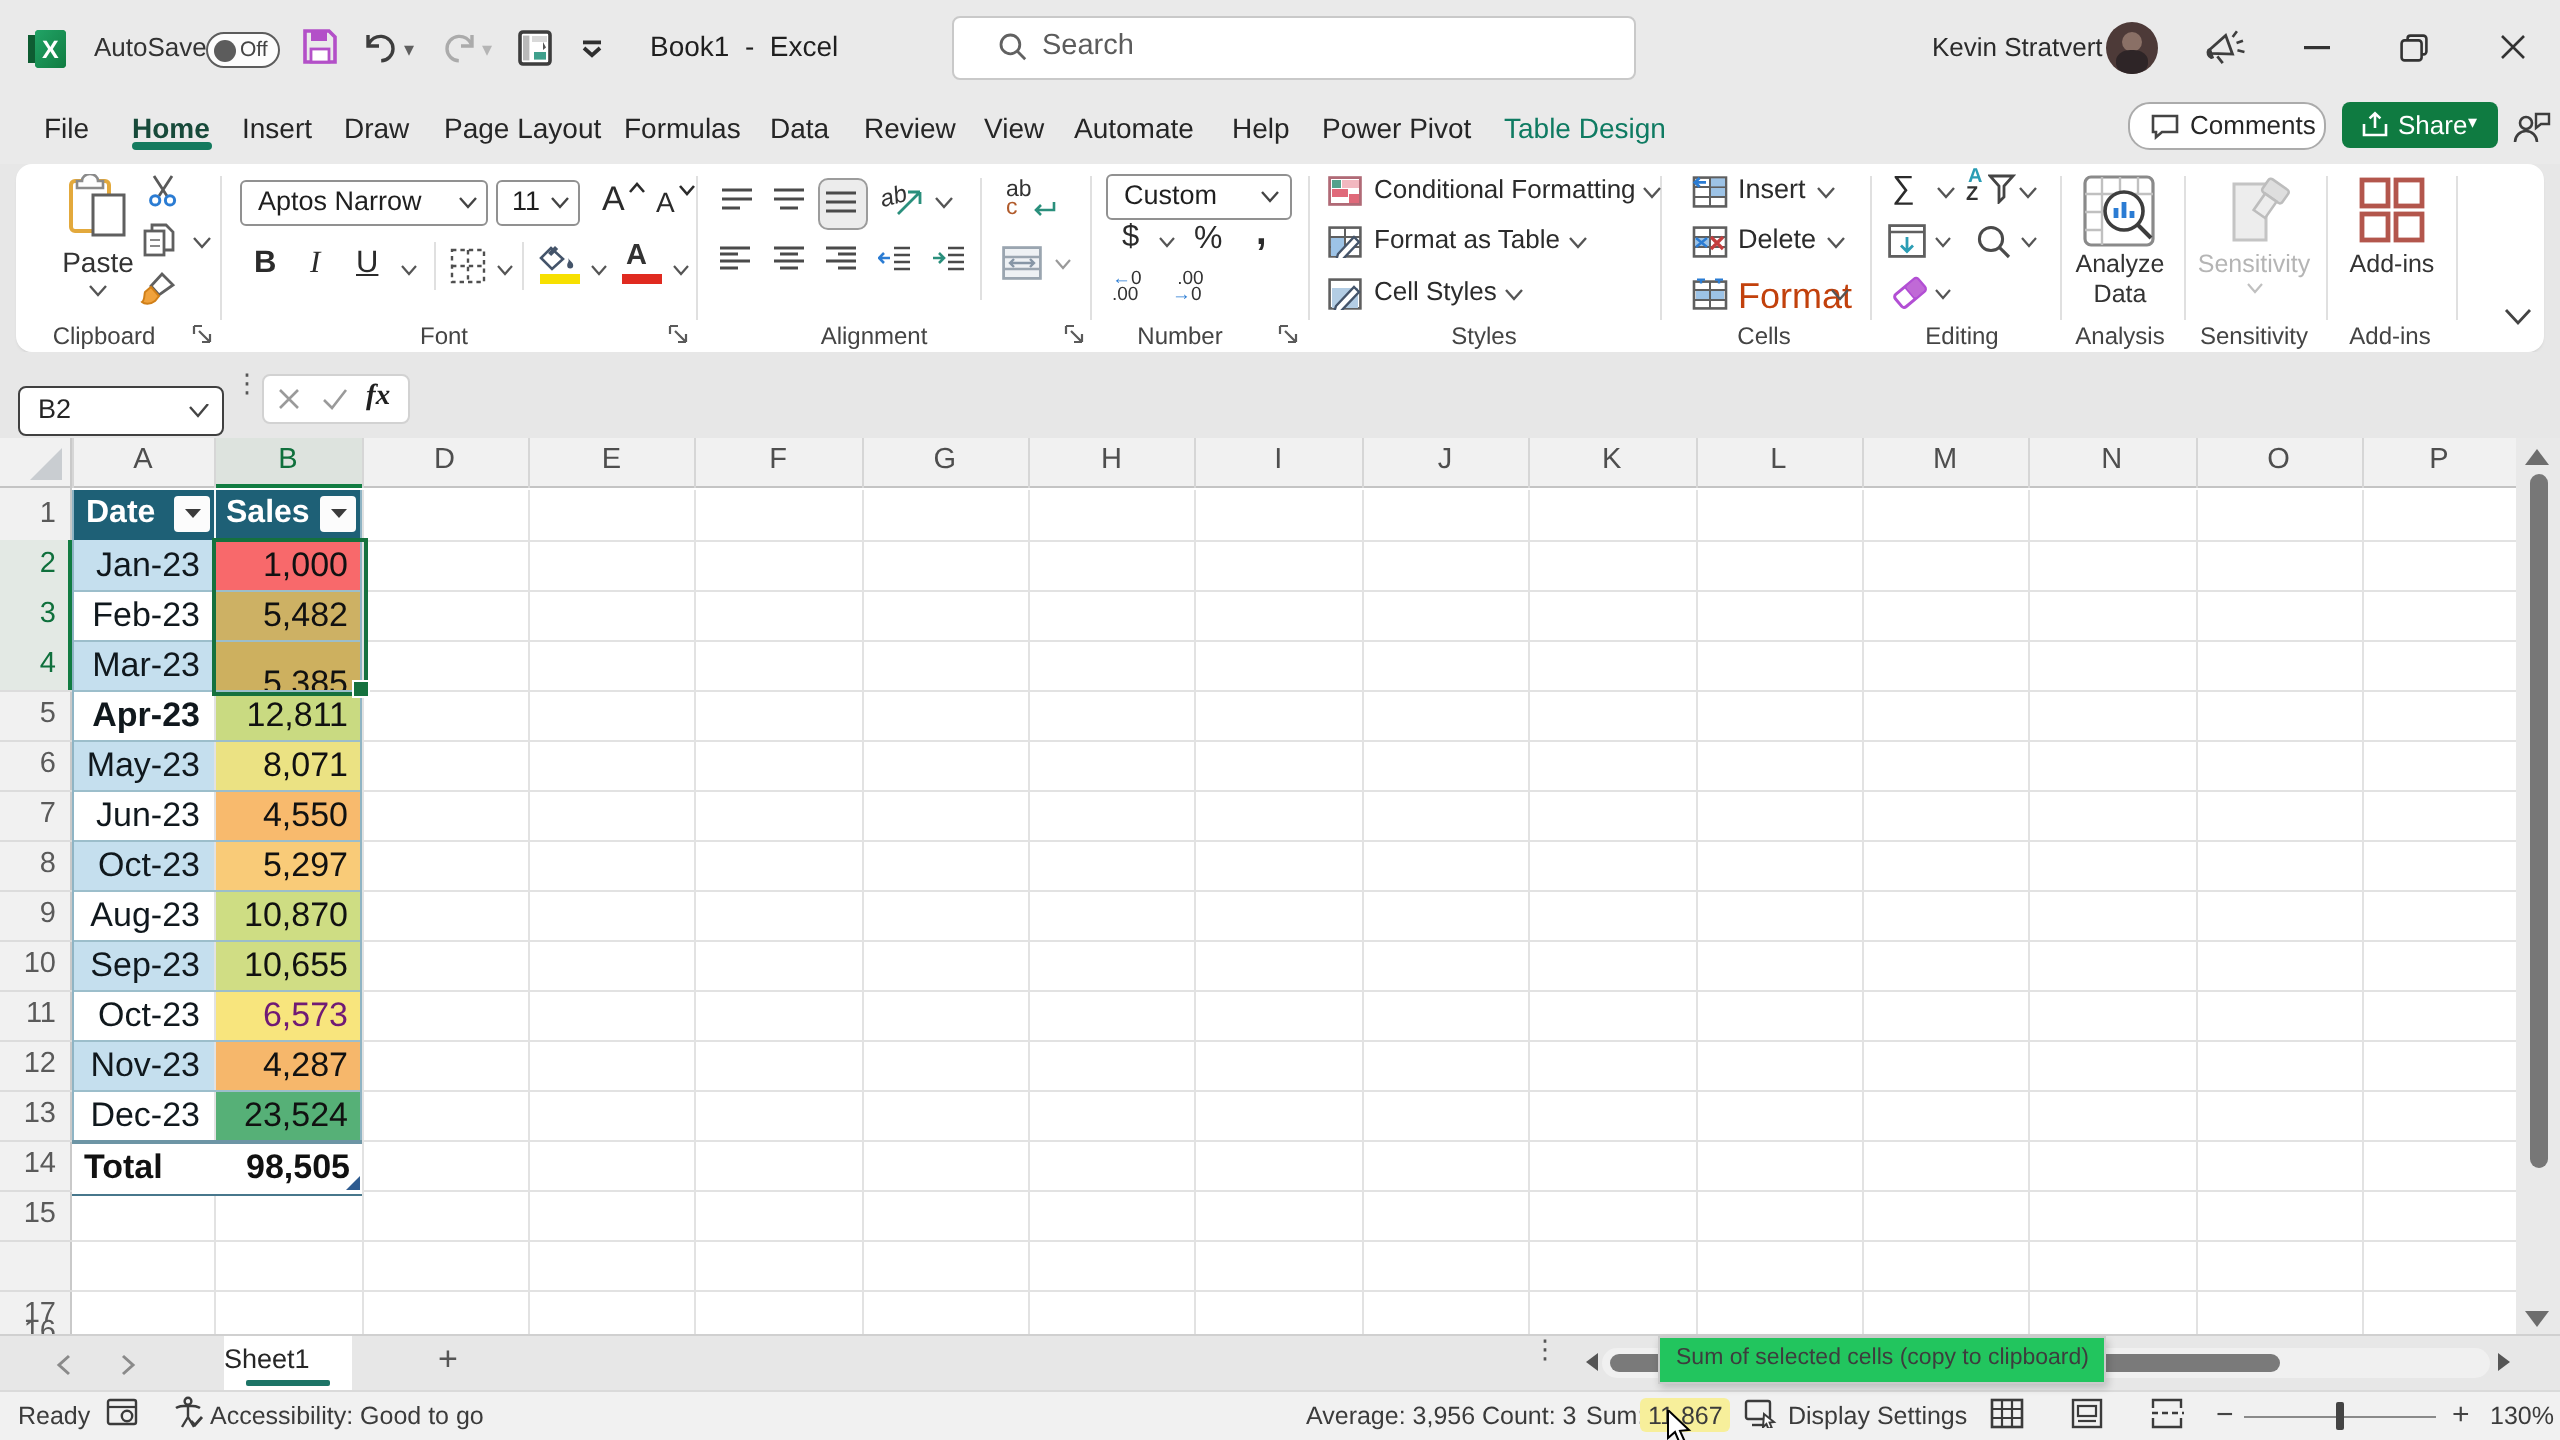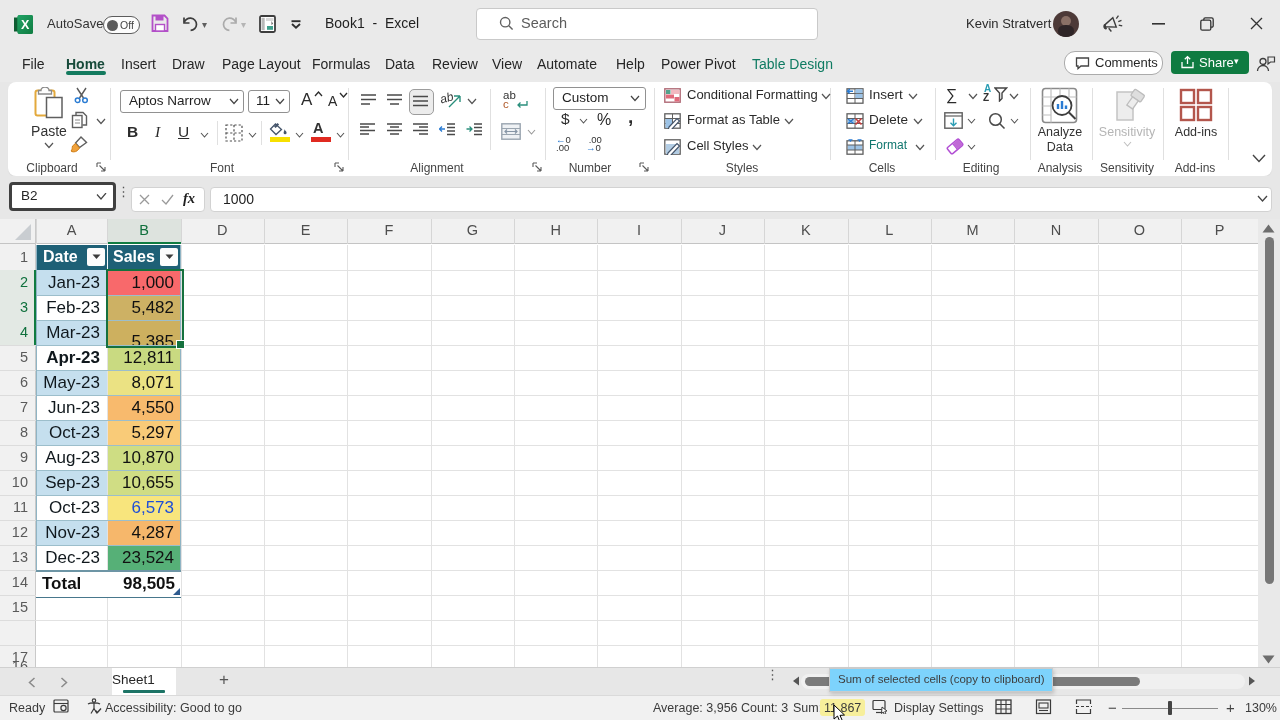--- a/index.html
+++ b/index.html
@@ -364,21 +364,21 @@
   <div class="abs" style="left:861px;top:30px;font-size:13.5px;color:#2b2b2b;">Delete</div>
   <svg class="abs" style="left:905px;top:36px" width="10" height="7" viewBox="0 0 10 7">
         <path d="M1 1 l4 4.5 4-4.5" fill="none" stroke="#555" stroke-width="1.2"></path>
       </svg>
   <svg class="abs" style="left:838px;top:57px" width="18" height="16" viewBox="0 0 18 16">
     <rect x="1" y="1.8" width="16" height="13.4" fill="#fff" stroke="#5f5f5f" stroke-width="1.3"></rect>
     <rect x="2" y="6" width="14" height="5" fill="#9dc3e6"></rect>
     <path d="M1 6 h16 M1 11 h16 M9 1.8 v13.4" stroke="#5f5f5f" stroke-width="1"></path>
     <path d="M2.5 0.8 h4 m-2 0 v2 M11.5 0.8 h4 m-2 0 v2" stroke="#2b7cd3" stroke-width="1.2"></path>
   </svg>
-  <div class="abs" style="left:861px;top:56px;font-size:12px;color:#0f766e;">Format</div>
+  <div class="abs" style="left:861px;top:56px;font-size:18px;color:#c2410c;">Format</div>
   <svg class="abs" style="left:907px;top:62px" width="10" height="7" viewBox="0 0 10 7">
         <path d="M1 1 l4 4.5 4-4.5" fill="none" stroke="#555" stroke-width="1.2"></path>
       </svg>
 
   <div class="abs" style="left:938px;top:4px;font-size:16px;color:#2b2b2b;">∑</div>
   <svg class="abs" style="left:960px;top:11px" width="10" height="7" viewBox="0 0 10 7">
         <path d="M1 1 l4 4.5 4-4.5" fill="none" stroke="#555" stroke-width="1.2"></path>
       </svg>
   <div class="abs" style="left:976px;top:2px;font-size:10px;font-weight:700;color:#2b9db4;line-height:9px;">A</div>
   <div class="abs" style="left:975px;top:11px;font-size:10px;font-weight:700;color:#333;line-height:9px;">Z</div>
@@ -442,41 +442,35 @@
     <rect x="19" y="19" width="13" height="13" fill="none" stroke="#b3564c" stroke-width="2.4"></rect>
   </svg>
   <div class="abs" style="left:1158px;top:43px;width:60px;text-align:center;font-size:12.5px;color:#333;">Add-ins</div>
 
   <svg class="abs" style="left:1244px;top:72px" width="14" height="9" viewBox="0 0 14 9">
         <path d="M1 1 l6 6.5 6-6.5" fill="none" stroke="#444" stroke-width="1.4"></path>
       </svg>
 </div>
 
 <div class="abs" id="fbar" style="left:0;top:176px;width:1280px;height:43px;background:#e7e7e7;">
-  <div class="abs" style="left:9px;top:6px;width:101px;height:23px;background:#fff;border:3px solid #404040;border-radius:4px;">
+  <div class="abs" style="left:9px;top:17px;width:101px;height:23px;background:#fff;border:1px solid #404040;border-radius:4px;">
     <div class="abs" style="left:9px;top:3px;font-size:13.5px;color:#262626;">B2</div>
     <svg class="abs" style="left:84px;top:8px" width="11" height="8" viewBox="0 0 11 8">
           <path d="M1 1.5 l4 4.5 5-6" fill="none" stroke="#444" stroke-width="1.2"></path>
         </svg>
   </div>
   <div class="abs" style="left:117px;top:13px;color:#555;font-size:13px;letter-spacing:0;line-height:6px;">⋮</div>
   <div class="abs" style="left:131px;top:11px;width:72px;height:23px;background:#fff;border:1px solid #d2d2d2;border-radius:4px;">
     <svg class="abs" style="left:7px;top:6px" width="11" height="11" viewBox="0 0 11 11">
           <path d="M1 1 L10 10 M10 1 L1 10" stroke="#9a9a9a" stroke-width="1.3"></path>
         </svg>
     <svg class="abs" style="left:29px;top:6px" width="13" height="11" viewBox="0 0 13 11">
           <path d="M1 6 l4 4 L12 1" fill="none" stroke="#9a9a9a" stroke-width="1.3"></path>
         </svg>
     <div class="abs" style="left:51px;top:2px;font-size:14.5px;font-style:italic;font-family:'Liberation Serif',serif;color:#1f1f1f;font-weight:600;">fx</div>
-  </div>
-  <div class="abs" style="left:210px;top:11px;width:1060px;height:23px;background:#fff;border:1px solid #d2d2d2;border-radius:4px;">
-    <div class="abs" style="left:12px;top:3px;font-size:14px;color:#1f1f1f;">1000</div>
-    <svg class="abs" style="left:1046px;top:7px" width="11" height="8" viewBox="0 0 11 8">
-          <path d="M1 1 l4.5 5 4.5-5" fill="none" stroke="#444" stroke-width="1.3"></path>
-        </svg>
   </div>
 </div>
 
 <div class="abs" id="grid" style="left:0;top:219px;width:1280px;height:448px;background:#fff;overflow:hidden;">
 
   <div id="vlines">
         <div class="abs" style="left:107px;top:26px;width:1px;height:422px;background:#e2e2e2;"></div>
         <div class="abs" style="left:180.5px;top:26px;width:1px;height:422px;background:#e2e2e2;"></div>
         <div class="abs" style="left:264px;top:26px;width:1px;height:422px;background:#e2e2e2;"></div>
         <div class="abs" style="left:347.3px;top:26px;width:1px;height:422px;background:#e2e2e2;"></div>
@@ -649,21 +643,21 @@
         <div class="abs" style="left:108px;top:229px;width:66px;text-align:right;font-size:17px;color:#111;">10,870</div>
         <div class="abs" style="left:36px;top:226px;width:145px;height:1px;background:#9cbecb;"></div>
         <div class="abs" style="left:37px;top:251px;width:69.5px;height:25px;background:#c5dfee;"></div>
         <div class="abs" style="left:37px;top:254px;width:63px;text-align:right;font-size:17px;color:#10181d;">Sep-23</div>
         <div class="abs" style="left:108px;top:251px;width:72px;height:25px;background:#d0dd84;"></div>
         <div class="abs" style="left:108px;top:254px;width:66px;text-align:right;font-size:17px;color:#111;">10,655</div>
         <div class="abs" style="left:36px;top:251px;width:145px;height:1px;background:#9cbecb;"></div>
         <div class="abs" style="left:37px;top:276px;width:69.5px;height:25px;background:#ffffff;"></div>
         <div class="abs" style="left:37px;top:279px;width:63px;text-align:right;font-size:17px;color:#10181d;">Oct-23</div>
         <div class="abs" style="left:108px;top:276px;width:72px;height:25px;background:#f8e57d;"></div>
-        <div class="abs" style="left:108px;top:279px;width:66px;text-align:right;font-size:17px;color:#1d4ed8;">6,573</div>
+        <div class="abs" style="left:108px;top:279px;width:66px;text-align:right;font-size:17px;color:#701a75;">6,573</div>
         <div class="abs" style="left:36px;top:276px;width:145px;height:1px;background:#9cbecb;"></div>
         <div class="abs" style="left:37px;top:301px;width:69.5px;height:25px;background:#c5dfee;"></div>
         <div class="abs" style="left:37px;top:304px;width:63px;text-align:right;font-size:17px;color:#10181d;">Nov-23</div>
         <div class="abs" style="left:108px;top:301px;width:72px;height:25px;background:#f6b76b;"></div>
         <div class="abs" style="left:108px;top:304px;width:66px;text-align:right;font-size:17px;color:#111;">4,287</div>
         <div class="abs" style="left:36px;top:301px;width:145px;height:1px;background:#9cbecb;"></div>
         <div class="abs" style="left:37px;top:326px;width:69.5px;height:25px;background:#ffffff;"></div>
         <div class="abs" style="left:37px;top:329px;width:63px;text-align:right;font-size:17px;color:#10181d;">Dec-23</div>
         <div class="abs" style="left:108px;top:326px;width:72px;height:25px;background:#56b077;"></div>
         <div class="abs" style="left:108px;top:329px;width:66px;text-align:right;font-size:17px;color:#111;">23,524</div>
@@ -708,21 +702,21 @@
   <svg class="abs" style="left:792px;top:8px" width="8" height="10" viewBox="0 0 8 10">
         <path d="M7 0.5 L1 5 L7 9.5 z" fill="#555"></path>
       </svg>
   <div class="abs" style="left:801px;top:6px;width:444px;height:15px;background:#f0f0f0;border-radius:8px;"></div>
   <div class="abs" style="left:805px;top:9px;width:335px;height:9px;background:#7a7a7a;border-radius:5px;"></div>
   <svg class="abs" style="left:1248px;top:8px" width="8" height="10" viewBox="0 0 8 10">
         <path d="M1 0.5 L7 5 L1 9.5 z" fill="#555"></path>
       </svg>
 </div>
 
-<div class="abs" style="left:829px;top:668px;width:222px;height:22px;background:#7dd3fc;border:1px solid #cbcbcb;box-shadow:1px 2px 4px rgba(0,0,0,0.18);z-index:50;">
+<div class="abs" style="left:829px;top:668px;width:222px;height:22px;background:#22c55e;border:1px solid #cbcbcb;box-shadow:1px 2px 4px rgba(0,0,0,0.18);z-index:50;">
   <div class="abs" style="left:8px;top:4px;font-size:11.5px;color:#3d3d3d;white-space:nowrap;">Sum of selected cells (copy to clipboard)</div>
 </div>
 
 <div class="abs" id="statusbar" style="left:0;top:695px;width:1280px;height:25px;background:#f1f1f1;border-top:1px solid #dadada;font-size:12.5px;color:#3b3b3b;">
   <div class="abs" style="left:9px;top:5px;">Ready</div>
   <svg class="abs" style="left:53px;top:3px" width="16" height="15" viewBox="0 0 16 15">
     <rect x="1" y="1" width="14" height="12" rx="1" fill="none" stroke="#3b3b3b" stroke-width="1.2"></rect>
     <path d="M1 4.5 h14" stroke="#3b3b3b" stroke-width="1.1"></path>
     <circle cx="10.5" cy="9" r="2.6" fill="none" stroke="#3b3b3b" stroke-width="1.2"></circle>
   </svg>

